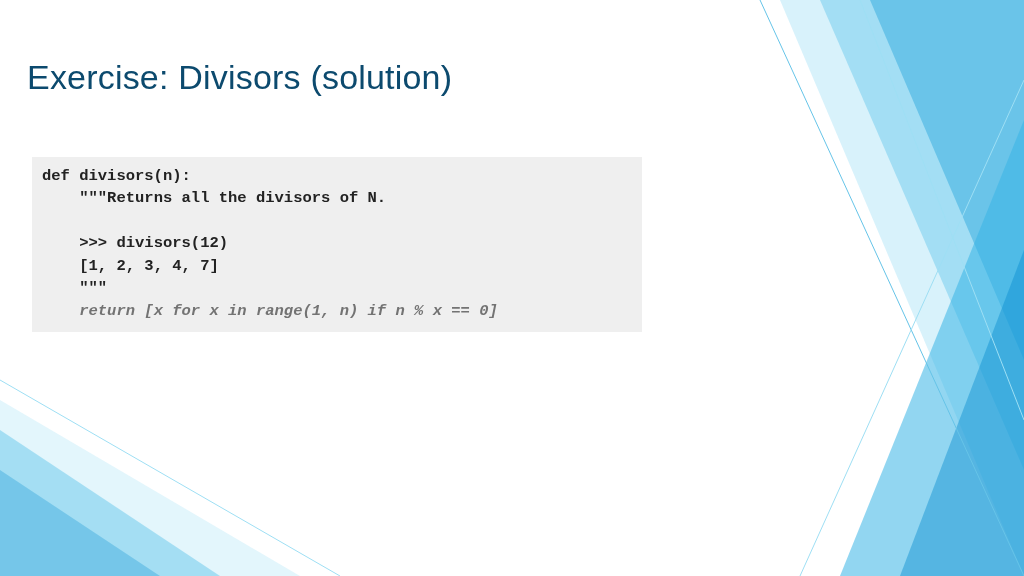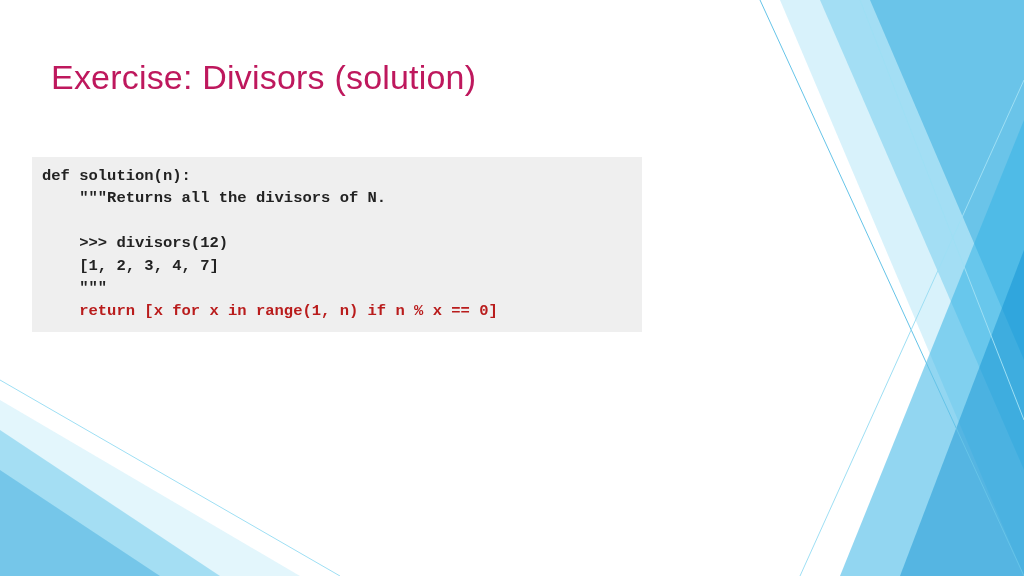--- a/index.html
+++ b/index.html
@@ -1,21 +1,21 @@
 <!DOCTYPE html>
 <html><head>
 <meta charset="utf-8">
 <style>
   * { margin: 0; padding: 0; box-sizing: border-box; }
   html, body { width: 1024px; height: 576px; overflow: hidden; font-family: "Trebuchet MS", "Segoe UI", sans-serif; background: #fff; position: relative; }
   .slide { position: relative; width: 1024px; height: 576px; }
   .bg { position: absolute; inset: 0; z-index: 0; }
-  .title { position: absolute; left: 51px; top: 58px; font-size: 34px; color: #be185d; font-weight: 400; letter-spacing: 0.2px; }
+  .title { position: absolute; left: 27px; top: 58px; font-size: 34px; color: #0c4a6e; font-weight: 400; letter-spacing: 0.2px; }
   .codebox { position: absolute; left: 32px; top: 157px; width: 610px; background: #efefef; padding: 8px 10px 10px 10px; font-family: "Courier New", monospace; font-size: 15.5px; font-weight: bold; line-height: 1.45; color: #222; white-space: pre; }
-  .codebox .ret { color: #b91c1c; }
+  .codebox .ret { color: #737373; font-style: italic; }
 </style>
 </head>
 <body>
 <div class="slide">
 
   <svg class="bg" width="1024" height="576" viewBox="0 0 1024 576">
 
     <polygon points="1024,0 870,0 1024,360" fill="#0a8fd1" opacity="0.85"></polygon>
     <polygon points="1024,0 820,0 1024,470" fill="#5fc3ea" opacity="0.55"></polygon>
     <polygon points="1024,0 780,0 1024,576" fill="#9edff4" opacity="0.40"></polygon>
@@ -27,21 +27,21 @@
     <line x1="1024" y1="80" x2="800" y2="576" stroke="#9edff4" stroke-width="1"></line>
 
     <polygon points="0,576 0,430 220,576" fill="#5fc3ea" opacity="0.65"></polygon>
     <polygon points="0,576 0,470 160,576" fill="#0a8fd1" opacity="0.55"></polygon>
     <polygon points="0,576 0,400 300,576" fill="#b9e8f7" opacity="0.40"></polygon>
     <line x1="0" y1="380" x2="340" y2="576" stroke="#9edff4" stroke-width="1"></line>
   </svg>
 
   <div class="title">Exercise: Divisors (solution)</div>
 
-  <div class="codebox"><span>def solution(n):</span>
+  <div class="codebox"><span>def divisors(n):</span>
     <span>"""Returns all the divisors of N.</span>
 
     <span>&gt;&gt;&gt; divisors(12)</span>
     <span>[1, 2, 3, 4, 7]</span>
     <span>"""</span>
     <span class="ret">return [x for x in range(1, n) if n % x == 0]</span></div>
 
 </div>
 
 </body></html>

